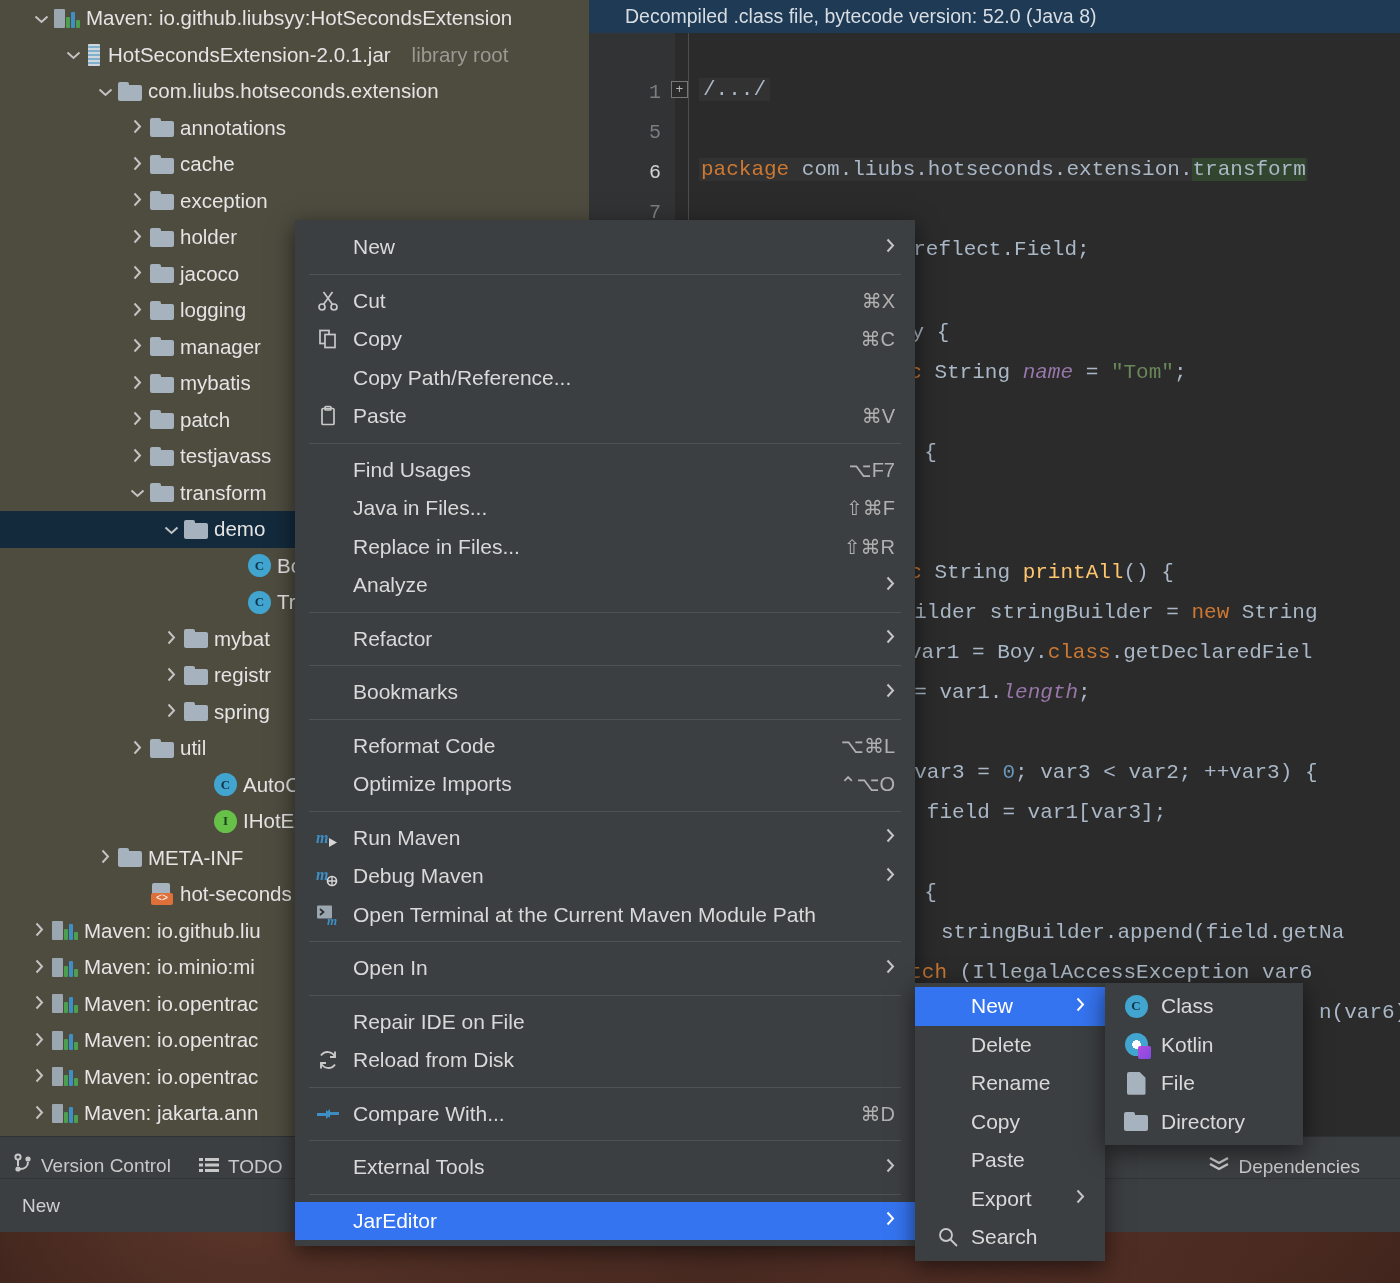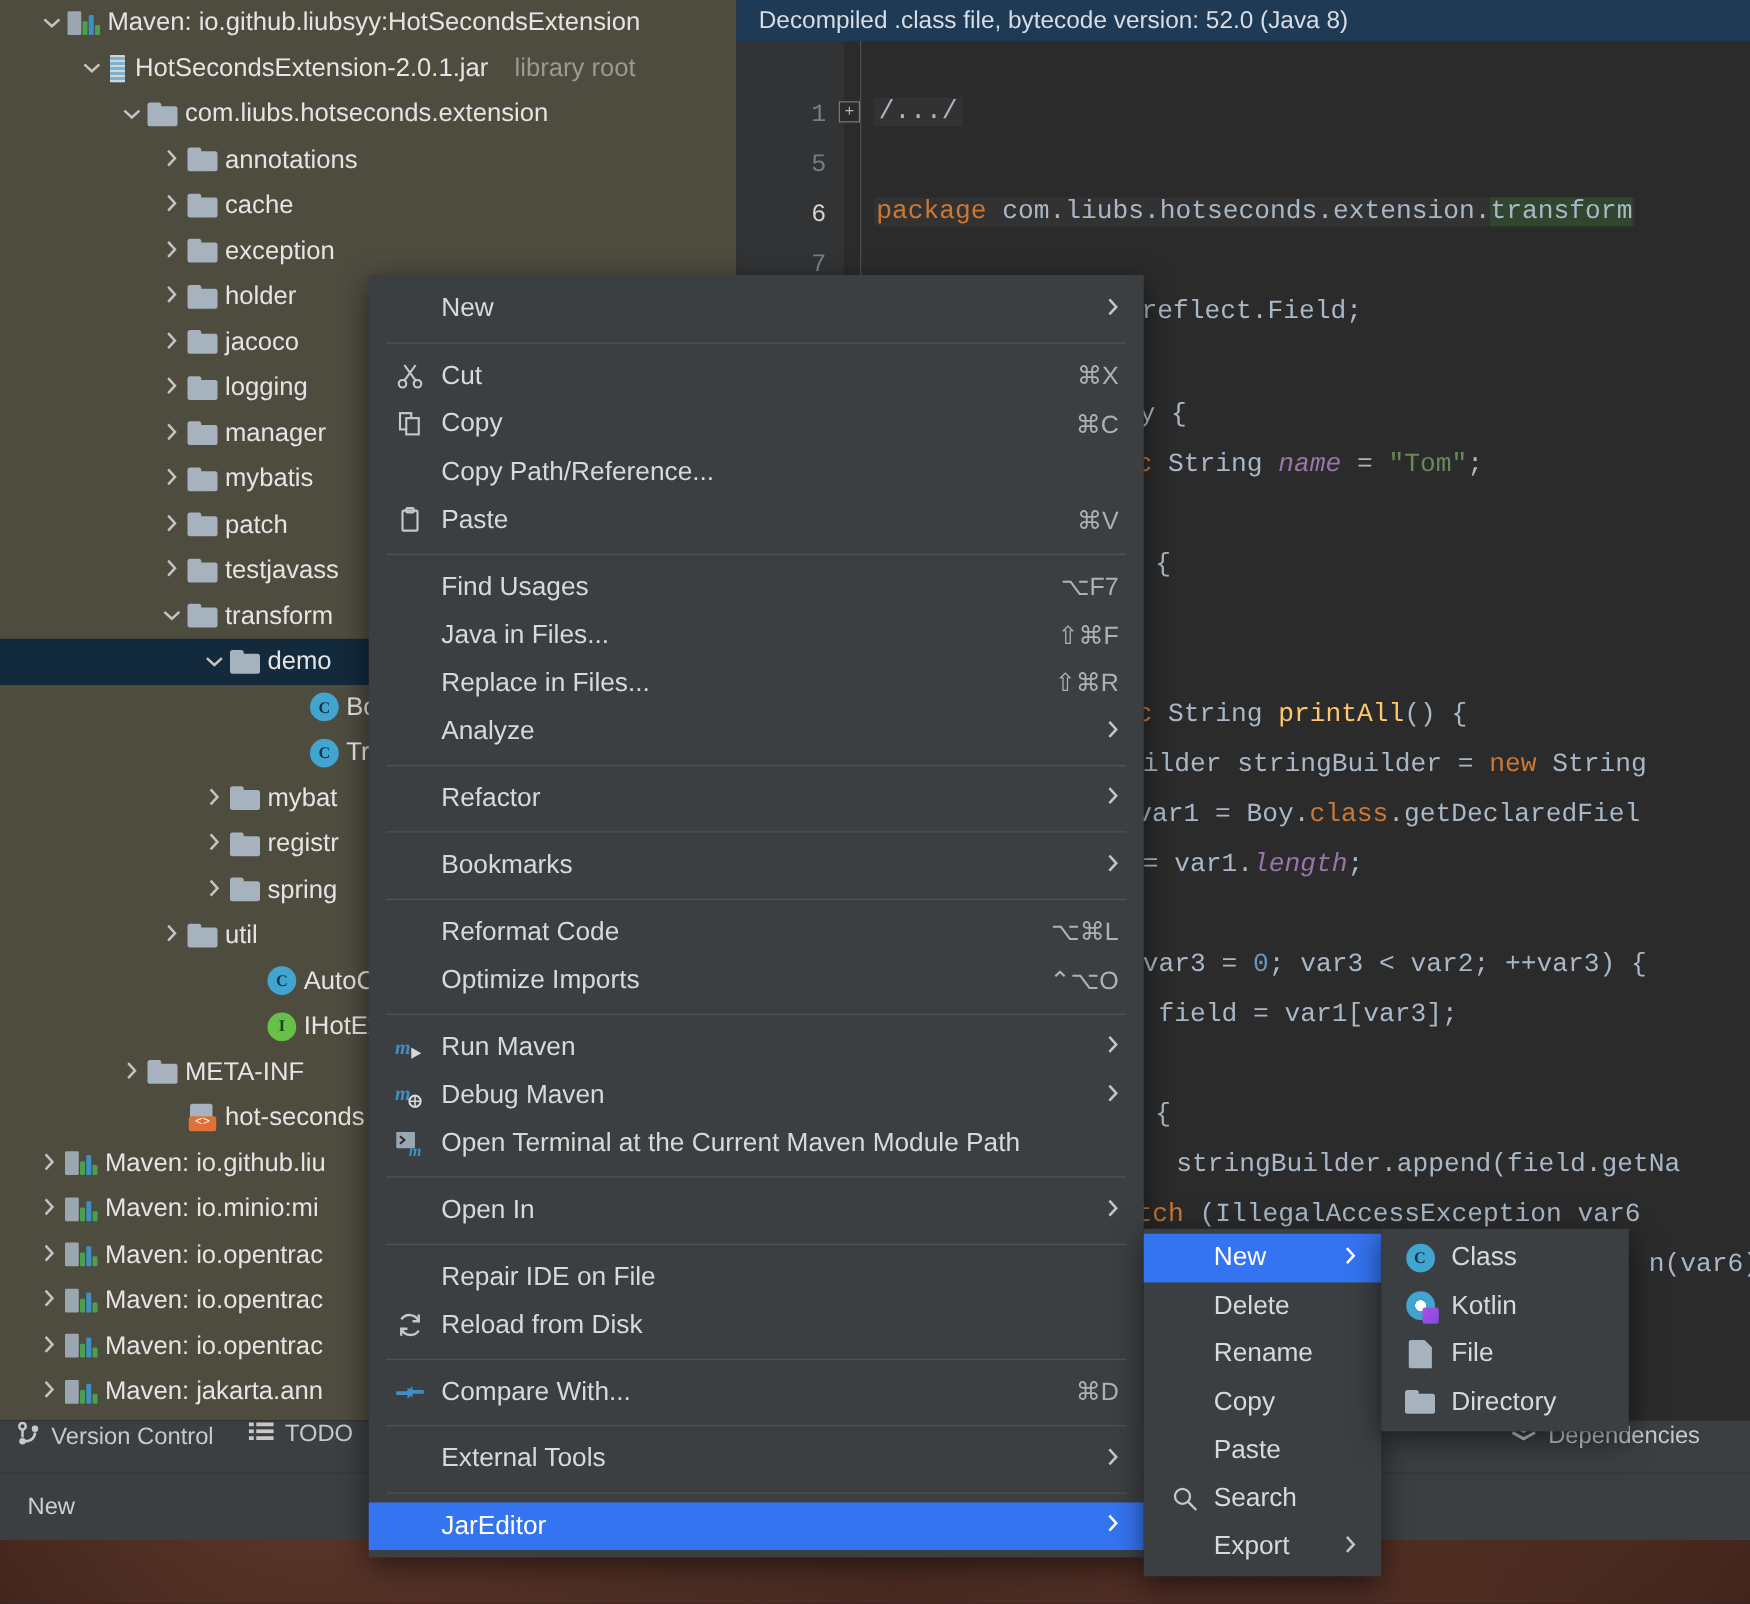--- a/index.html
+++ b/index.html
@@ -92,21 +92,21 @@
     text-align:center; border-radius:2px; font-family:"Liberation Mono",monospace;
   }
 
   
   .editor-pane {
     position:absolute; left:589px; top:0; width:811px; height:1136px;
     background:#2b2b2b; overflow:hidden;
   }
   .decompile-banner {
     height:33px; background:#1e3a55; color:#d7dde3;
-    font-size:19.5px; display:flex; align-items:center; padding-left:18px;
+    font-size:19.5px; display:flex; align-items:center; padding-left:36px;
     white-space:nowrap;
   }
   .code-area {
     position:relative; height:1103px;
     font-family:"Liberation Mono", monospace; font-size:21px;
   }
   .gutter {
     position:absolute; left:0; top:0; width:86px; height:100%;
     background:#313335;
   }
@@ -126,21 +126,21 @@
   .str { color:#6a8759; }
   .fld { color:#9876aa; font-style:italic; }
   .mth { color:#ffc66d; }
   .num { color:#6897bb; }
   .pkg-hl { background:#32462f; }
 
   
   .toolstrip {
     position:absolute; left:0; top:1136px; width:1400px; height:42px;
     background:#3c3f41; border-top:1px solid #2f3133;
-    display:flex; align-items:flex-start; color:#c8c8c8; font-size:19px;
+    display:flex; align-items:flex-end; color:#c8c8c8; font-size:19px;
   }
   .toolstrip .titem { display:flex; align-items:center; gap:9px; padding:0 14px; white-space:nowrap; }
   .toolstrip .right { margin-left:auto; padding-right:40px; }
   .statusbar {
     position:absolute; left:0; top:1178px; width:1400px; height:54px;
     background:#3c3f41; color:#cfcfcf; font-size:19px;
     display:flex; align-items:center; padding-left:22px; border-top:1px solid #333537;
   }
 
   
@@ -775,37 +775,37 @@
       </div>
       <div class="mi">
         <span class="micon"></span>
         <span class="mlabel">Copy</span>
       </div>
       <div class="mi">
         <span class="micon"></span>
         <span class="mlabel">Paste</span>
       </div>
       <div class="mi">
+        <span class="micon"></span>
+        <span class="mlabel">Export</span>
+        <span class="subarrow"><svg width="10" height="15" viewBox="0 0 10 15">
+            <path d="M2.5 1.5L8 7.5l-5.5 6" fill="none" stroke="currentColor" stroke-width="2"></path>
+          </svg></span>
+      </div>
+      <div class="mi">
         <span class="micon">
           <svg width="22" height="22" viewBox="0 0 22 22">
             <g fill="none" stroke="#c8c8c8" stroke-width="1.8">
               <circle cx="9" cy="9" r="6"></circle>
               <path d="M13.5 13.5L20 20"></path>
             </g>
           </svg>
         </span>
         <span class="mlabel">Search</span>
       </div>
-      <div class="mi">
-        <span class="micon"></span>
-        <span class="mlabel">Export</span>
-        <span class="subarrow"><svg width="10" height="15" viewBox="0 0 10 15">
-            <path d="M2.5 1.5L8 7.5l-5.5 6" fill="none" stroke="currentColor" stroke-width="2"></path>
-          </svg></span>
-      </div>
     </div>
 
   <div class="submenu2" id="subMenu2">
       <div class="mi">
         <span class="micon">
           <span class="ic ic-class">C</span>
         </span>
         <span class="mlabel">Class</span>
       </div>
       <div class="mi">

